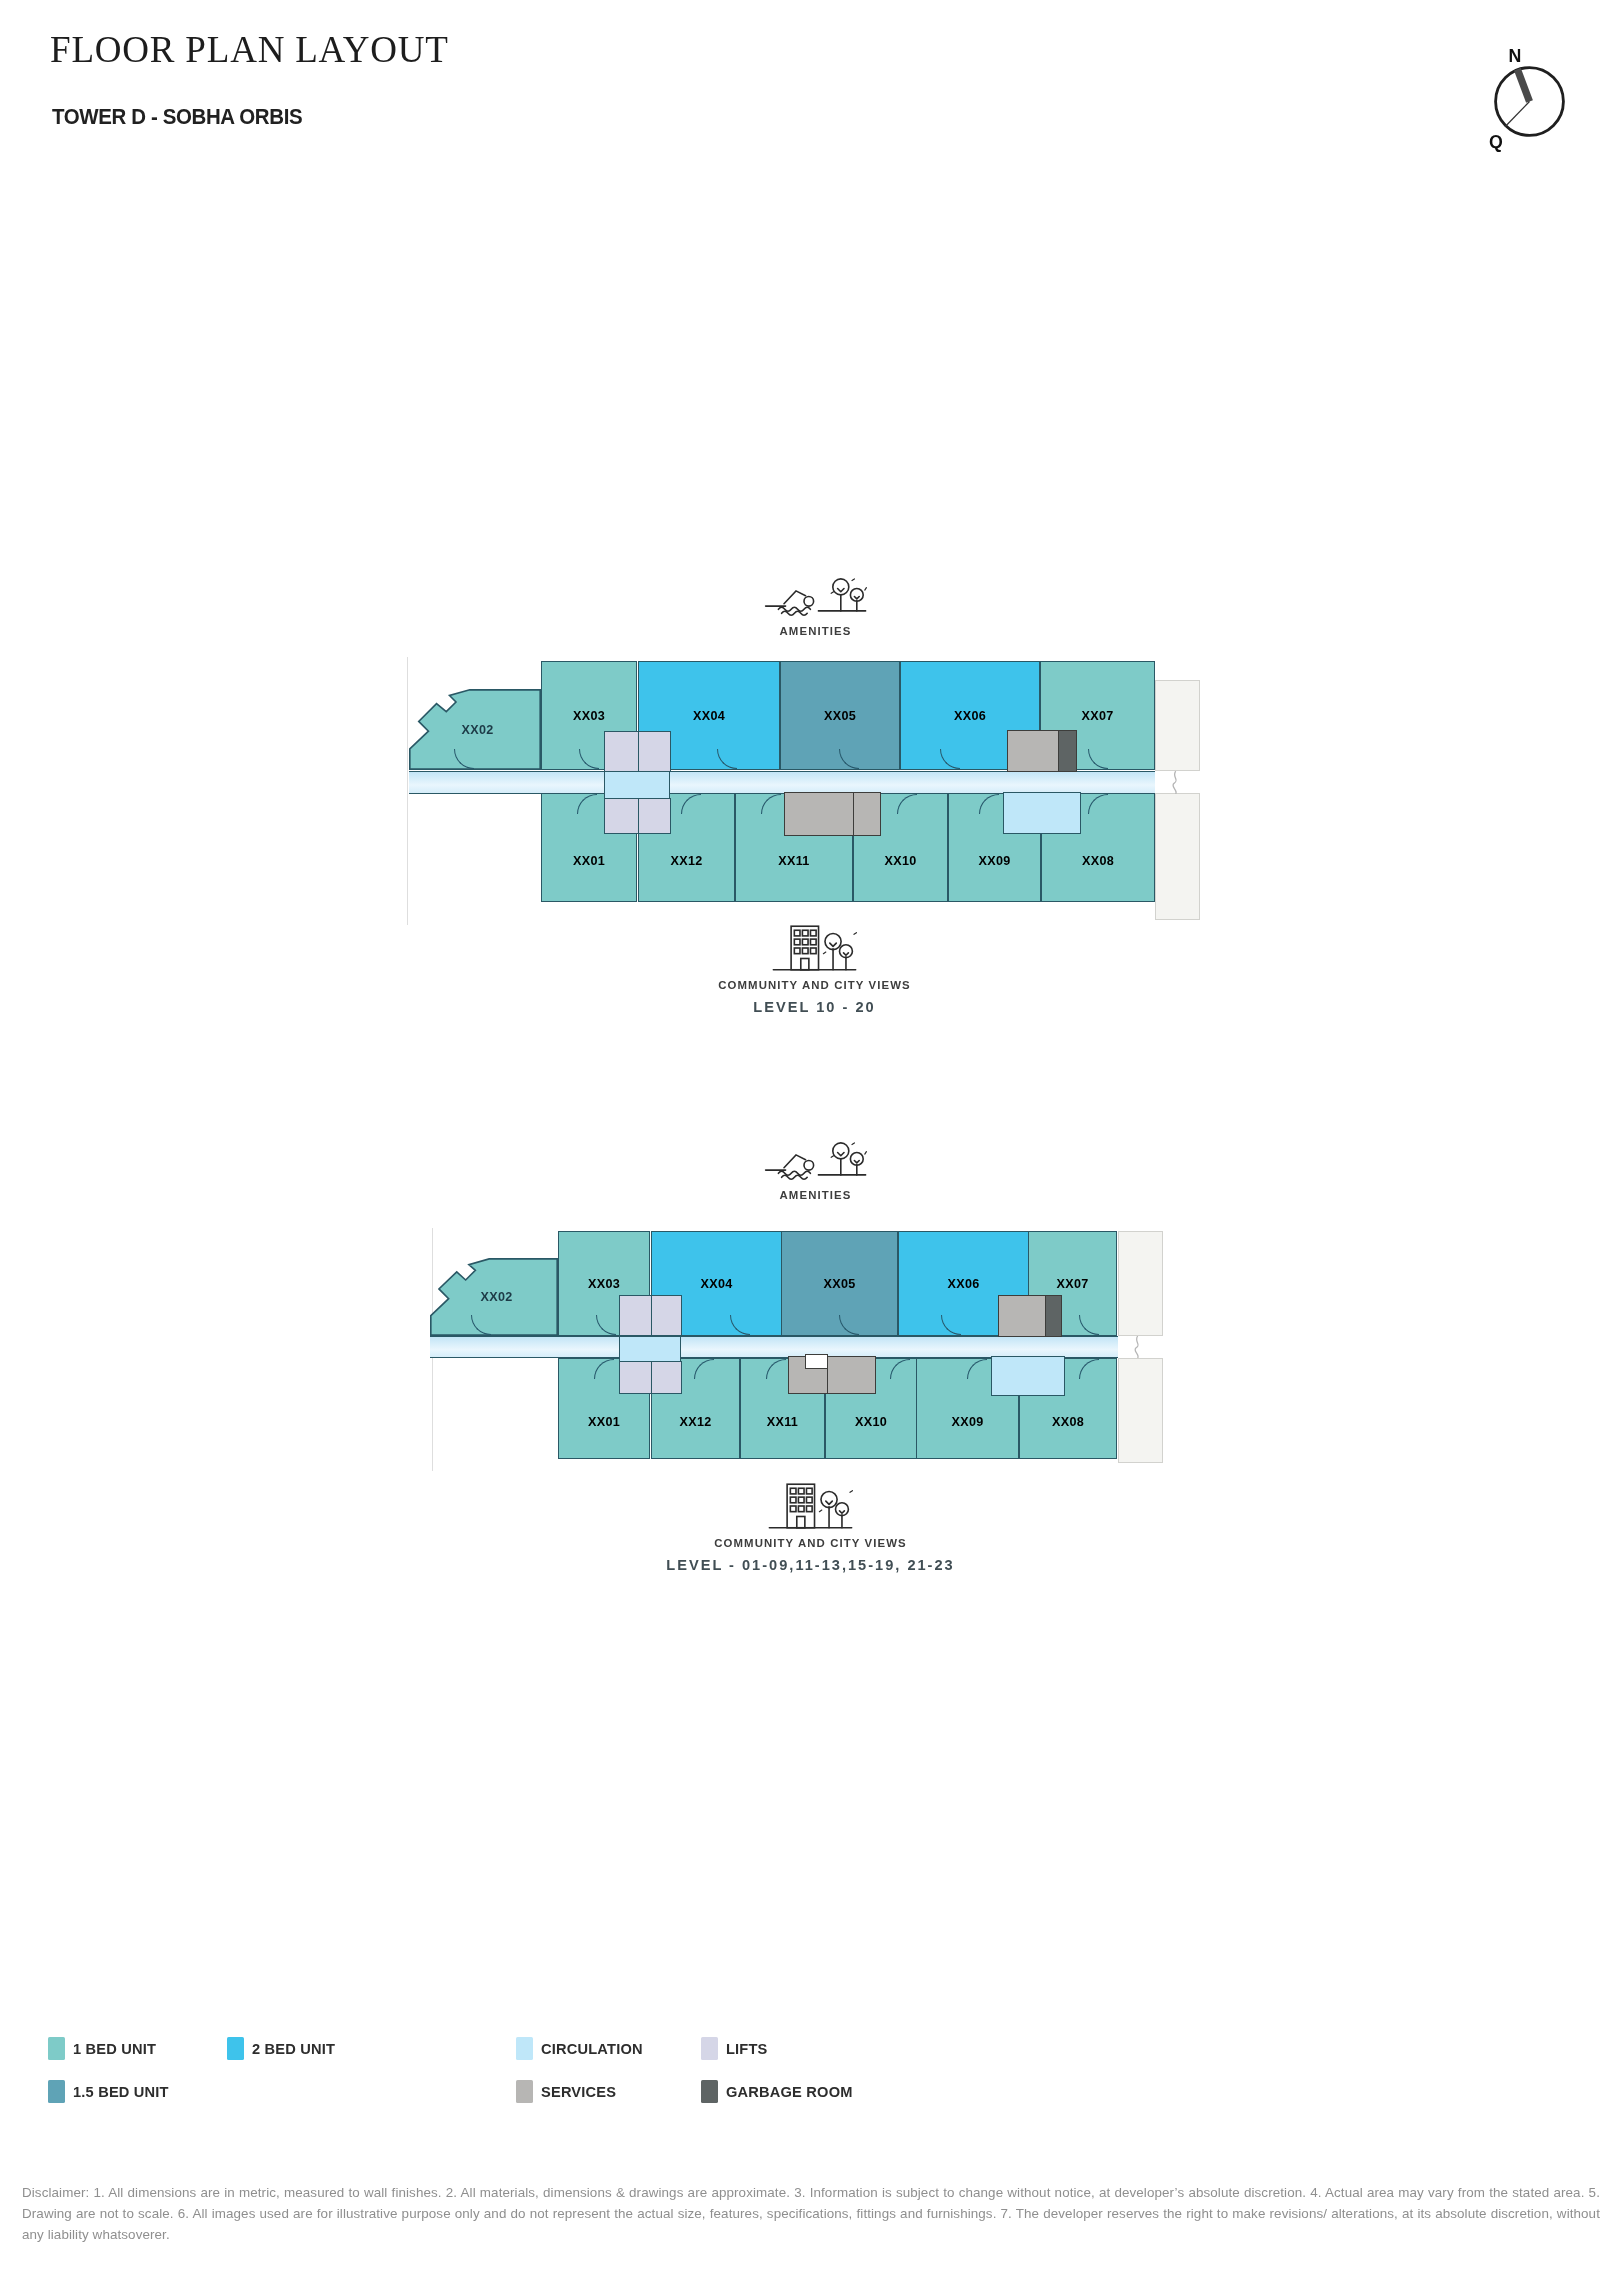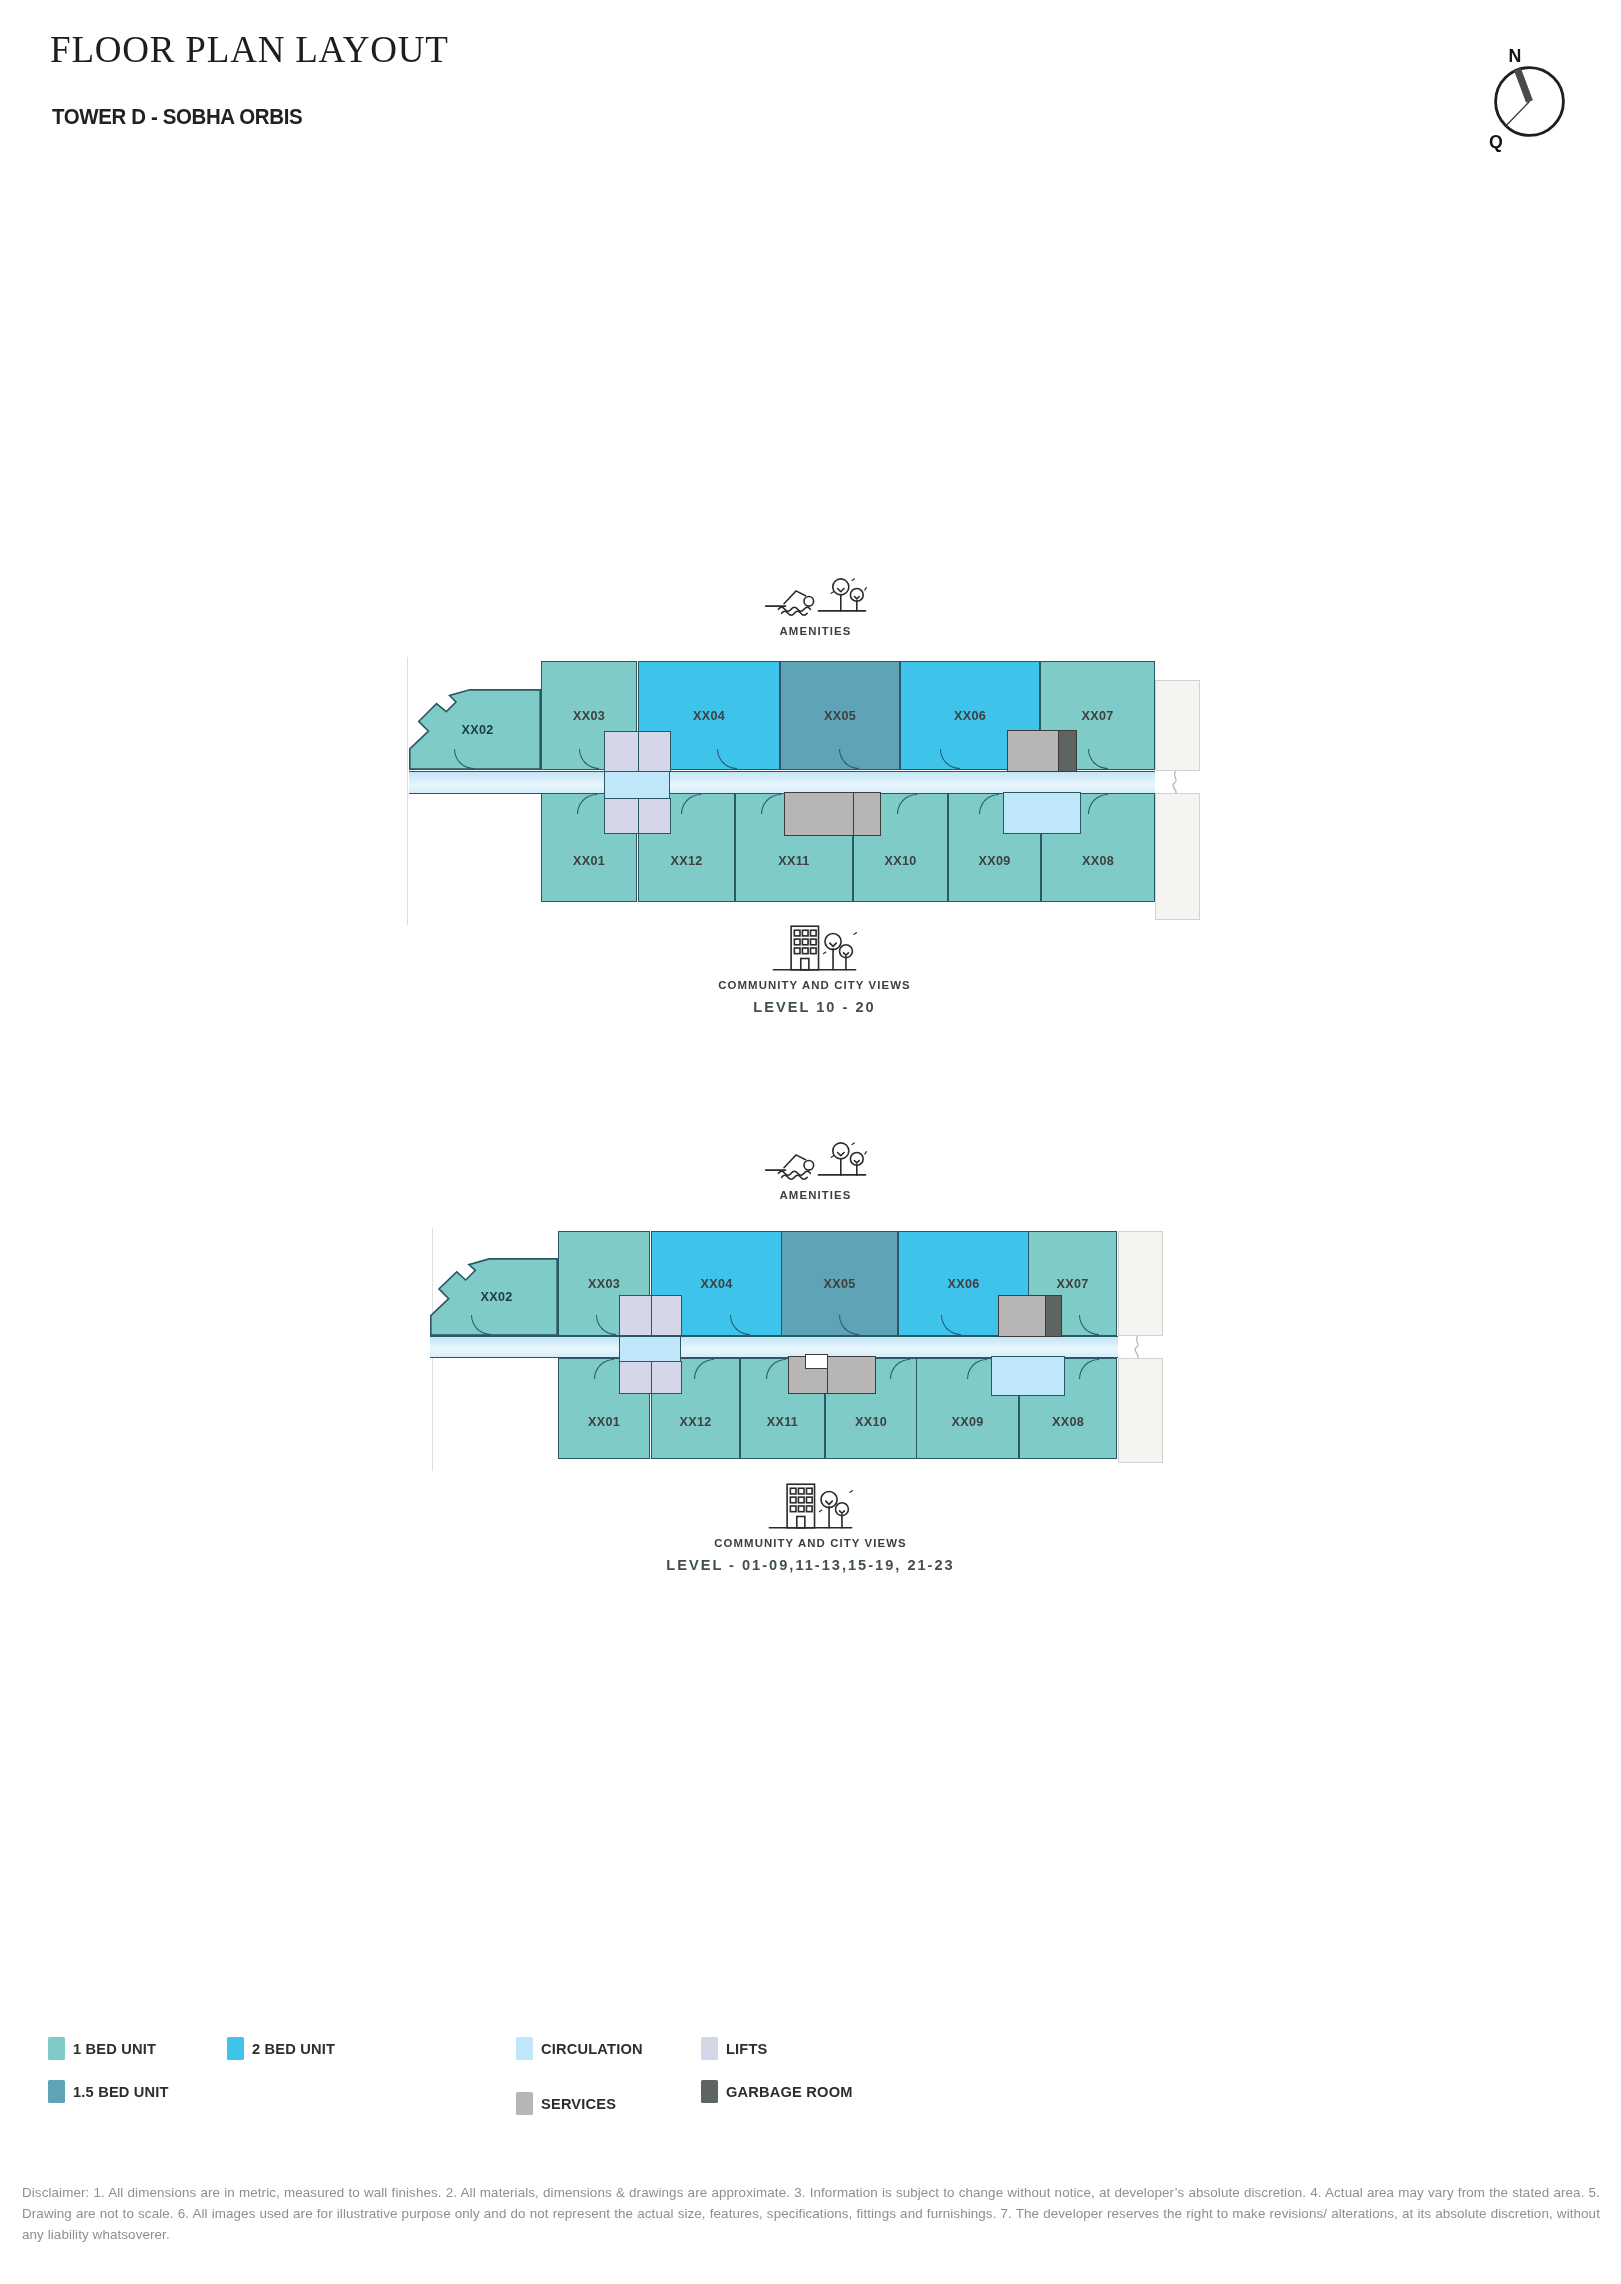--- a/index.html
+++ b/index.html
@@ -9,21 +9,21 @@
   
   .page-title{position:absolute;left:50px;top:27.6px;font-family:"Liberation Serif",serif;
               font-size:37px;color:#1d1d1d;letter-spacing:0.8px;font-weight:500;white-space:nowrap;}
   .page-subtitle{position:absolute;left:52px;top:104px;font-size:22px;color:#212121;
                  font-weight:600;letter-spacing:-0.4px;transform:scaleX(.93);transform-origin:left;white-space:nowrap;}
 
   
   .plan{position:absolute;width:795px;height:272px;}
   .plan *{box-sizing:border-box;}
   .unit{position:absolute;border:1.6px solid #2A5865;display:flex;align-items:center;justify-content:center;
-        font-size:12.6px;font-weight:600;color:#404040;letter-spacing:0.3px;}
+        font-size:12.6px;font-weight:600;color:#000000;letter-spacing:0.3px;}
   .u1{background:var(--c-one-bed);}
   .u15{background:var(--c-one-half-bed);}
   .u2{background:var(--c-two-bed);}
   .unit.bottom span{margin-top:26px;}
   .corridor{position:absolute;border-top:1.6px solid #2A5865;border-bottom:1.6px solid #2A5865;
             background:linear-gradient(180deg,#C3E5F6 0%,#E9F6FD 62%,#D5EDF9 100%);}
   .blk{position:absolute;border:1.6px solid #2A5865;}
   .lift{background:var(--c-lifts);}
   .serv{background:var(--c-services);border-color:#3d3d3b;}
   .garb{background:var(--c-garbage);border-color:#3d3d3b;}
@@ -347,21 +347,21 @@
     <span class="legend-label">1.5 BED UNIT</span>
   </div>
   <div class="legend-item" style="left:227px;top:2037px;">
     <span class="swatch" style="background:var(--c-two-bed);"></span>
     <span class="legend-label">2 BED UNIT</span>
   </div>
   <div class="legend-item" style="left:516px;top:2037px;">
     <span class="swatch" style="background:var(--c-circulation);"></span>
     <span class="legend-label">CIRCULATION</span>
   </div>
-  <div class="legend-item" style="left:516px;top:2080px;margin-top:12px;">
+  <div class="legend-item" style="left:516px;top:2080px;">
     <span class="swatch" style="background:var(--c-services);"></span>
     <span class="legend-label">SERVICES</span>
   </div>
   <div class="legend-item" style="left:701px;top:2037px;">
     <span class="swatch" style="background:var(--c-lifts);"></span>
     <span class="legend-label">LIFTS</span>
   </div>
   <div class="legend-item" style="left:701px;top:2080px;">
     <span class="swatch" style="background:var(--c-garbage);"></span>
     <span class="legend-label">GARBAGE ROOM</span>

